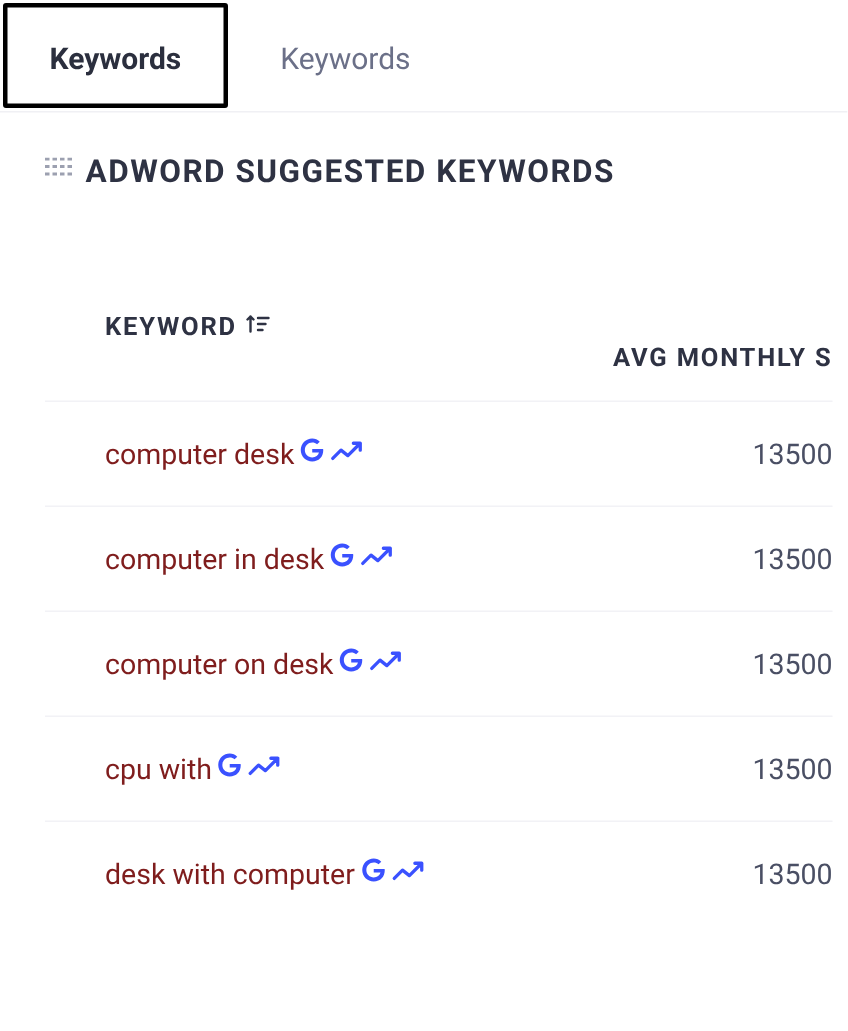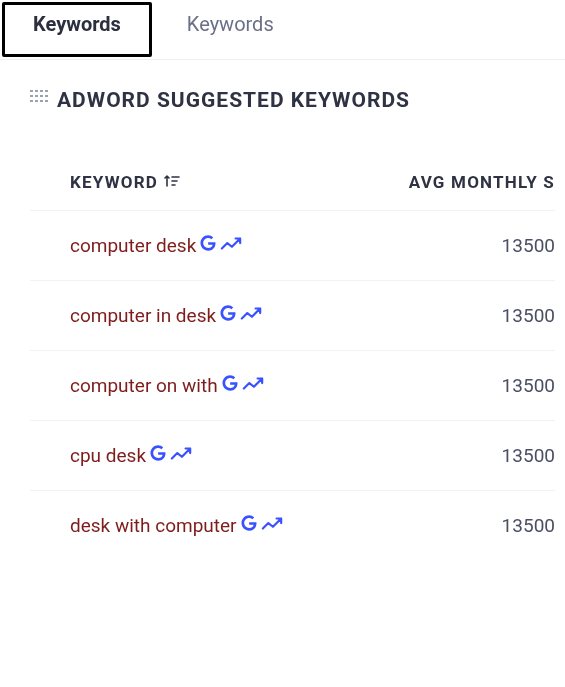--- a/index.html
+++ b/index.html
@@ -10,21 +10,21 @@
       width: 565px;
       height: 687px;
       overflow: hidden;
     }
     .tabs {
       display: flex;
       border-bottom: 1px solid #f0f0f4;
       padding: 0;
     }
     .tab {
-      padding: 7px 28px 18px 28px;
+      padding: 22px 28px 18px 28px;
       font-size: 20px;
       color: #6b7088;
       cursor: pointer;
       border: 3px solid transparent;
       margin: 2px;
     }
     .tab.active {
       color: #2b2f3e;
       font-weight: 700;
       border: 3px solid #000;
@@ -59,21 +59,21 @@
     .th {
       font-size: 17px;
       font-weight: 700;
       letter-spacing: 1.2px;
       color: #2e3243;
       display: flex;
       align-items: center;
       gap: 6px;
     }
     .th-keyword { flex: 1; }
-    .th-avg { flex-shrink: 0; text-align: right; }
+    .th-avg { flex-shrink: 0; text-align: right; margin-top: 42px; }
     .sort-icon { color: #2e3243; }
     .trow {
       display: flex;
       align-items: center;
       padding: 22px 0 22px 40px;
       border-top: 1px solid #f2f2f6;
     }
     .td-keyword {
       flex: 1;
       display: flex;
@@ -171,38 +171,38 @@
         <svg width="22" height="16" viewBox="0 0 24 16">
           <path fill="none" stroke="currentColor" stroke-width="2.4" stroke-linecap="round" stroke-linejoin="round" d="M2 13 L8 7 L13 11 L22 2 M17 2 L22 2 L22 7"></path>
         </svg>
       </span>
     </div>
     <div class="td-avg">13500</div>
   </div>
 
   <div class="trow">
     <div class="td-keyword">
-      <span>computer on with</span>
-      <span class="g-icon">
-        <svg width="20" height="20" viewBox="0 0 24 24">
-          <path fill="currentColor" d="M21.35 11.1h-9.17v2.95h5.39c-.52 2.5-2.6 3.88-5.39 3.88-3.26 0-5.91-2.65-5.91-5.93S8.92 6.07 12.18 6.07c1.48 0 2.82.53 3.87 1.4l2.17-2.17C16.5 3.7 14.47 2.8 12.18 2.8 7.12 2.8 3 6.92 3 12s4.12 9.2 9.18 9.2c5.3 0 8.82-3.72 8.82-8.96 0-.6-.06-1.02-.15-1.14z"></path>
-        </svg>
-      </span>
-      <span class="trend-icon">
-        <svg width="22" height="16" viewBox="0 0 24 16">
-          <path fill="none" stroke="currentColor" stroke-width="2.4" stroke-linecap="round" stroke-linejoin="round" d="M2 13 L8 7 L13 11 L22 2 M17 2 L22 2 L22 7"></path>
-        </svg>
-      </span>
-    </div>
-    <div class="td-avg">13500</div>
-  </div>
-
-  <div class="trow">
-    <div class="td-keyword">
-      <span>cpu desk</span>
+      <span>computer on desk</span>
+      <span class="g-icon">
+        <svg width="20" height="20" viewBox="0 0 24 24">
+          <path fill="currentColor" d="M21.35 11.1h-9.17v2.95h5.39c-.52 2.5-2.6 3.88-5.39 3.88-3.26 0-5.91-2.65-5.91-5.93S8.92 6.07 12.18 6.07c1.48 0 2.82.53 3.87 1.4l2.17-2.17C16.5 3.7 14.47 2.8 12.18 2.8 7.12 2.8 3 6.92 3 12s4.12 9.2 9.18 9.2c5.3 0 8.82-3.72 8.82-8.96 0-.6-.06-1.02-.15-1.14z"></path>
+        </svg>
+      </span>
+      <span class="trend-icon">
+        <svg width="22" height="16" viewBox="0 0 24 16">
+          <path fill="none" stroke="currentColor" stroke-width="2.4" stroke-linecap="round" stroke-linejoin="round" d="M2 13 L8 7 L13 11 L22 2 M17 2 L22 2 L22 7"></path>
+        </svg>
+      </span>
+    </div>
+    <div class="td-avg">13500</div>
+  </div>
+
+  <div class="trow">
+    <div class="td-keyword">
+      <span>cpu with</span>
       <span class="g-icon">
         <svg width="20" height="20" viewBox="0 0 24 24">
           <path fill="currentColor" d="M21.35 11.1h-9.17v2.95h5.39c-.52 2.5-2.6 3.88-5.39 3.88-3.26 0-5.91-2.65-5.91-5.93S8.92 6.07 12.18 6.07c1.48 0 2.82.53 3.87 1.4l2.17-2.17C16.5 3.7 14.47 2.8 12.18 2.8 7.12 2.8 3 6.92 3 12s4.12 9.2 9.18 9.2c5.3 0 8.82-3.72 8.82-8.96 0-.6-.06-1.02-.15-1.14z"></path>
         </svg>
       </span>
       <span class="trend-icon">
         <svg width="22" height="16" viewBox="0 0 24 16">
           <path fill="none" stroke="currentColor" stroke-width="2.4" stroke-linecap="round" stroke-linejoin="round" d="M2 13 L8 7 L13 11 L22 2 M17 2 L22 2 L22 7"></path>
         </svg>
       </span>

